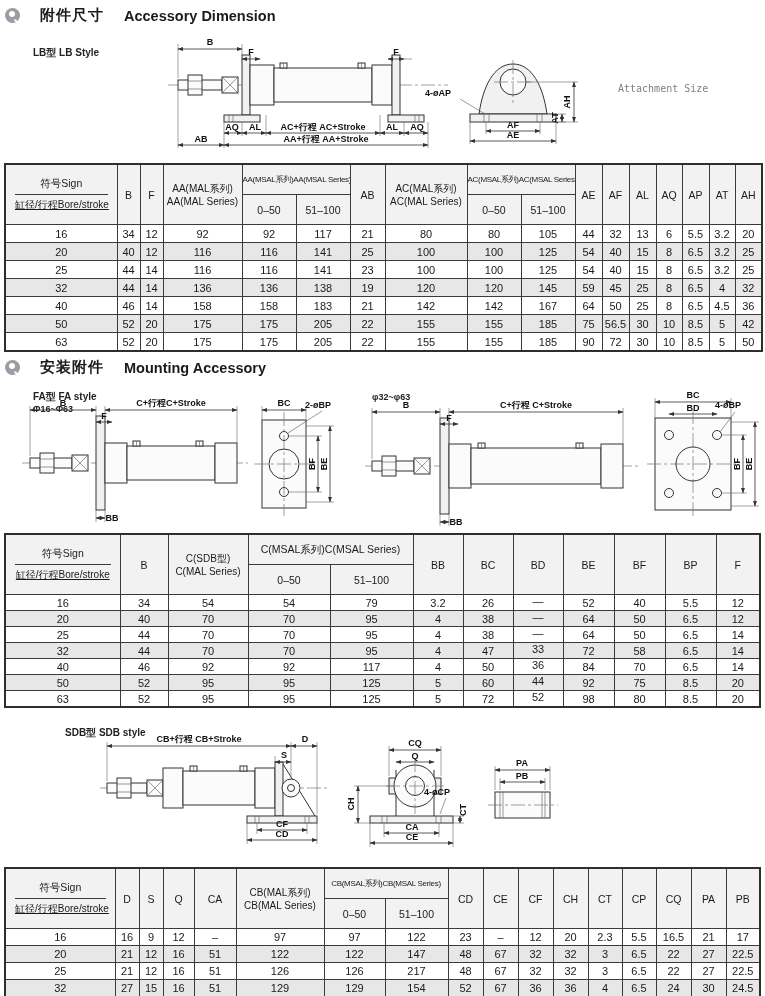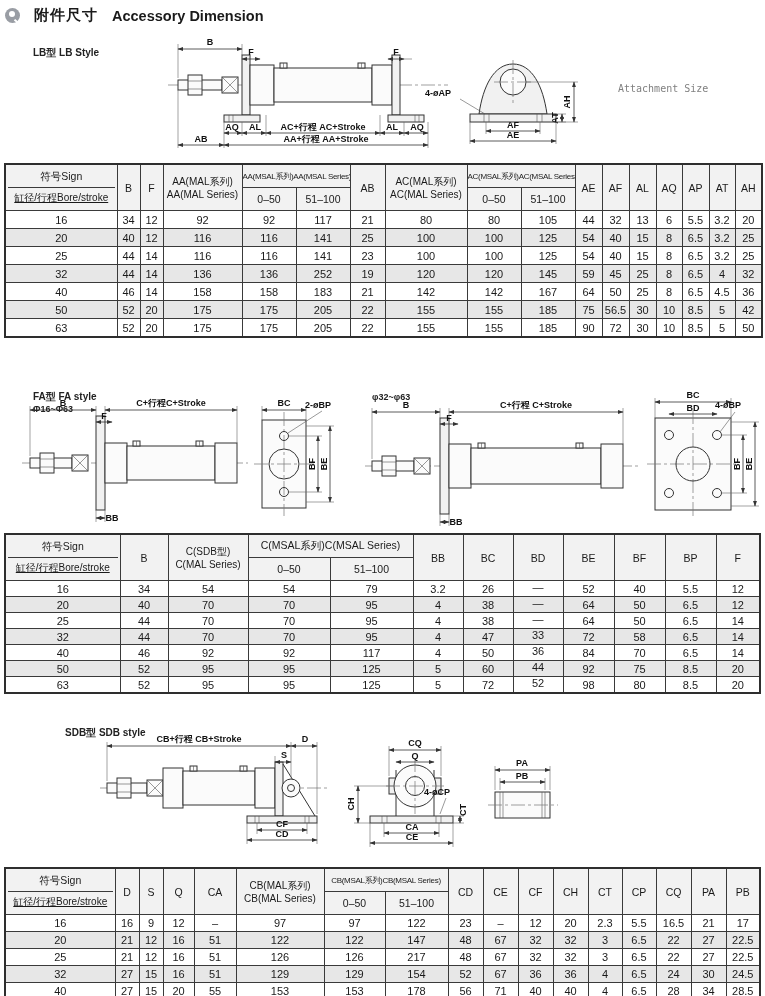--- a/index.html
+++ b/index.html
@@ -1,35 +1,35 @@
 <!DOCTYPE html>
 <html><head>
 <meta charset="utf-8">
 <style>
   html,body { margin:0; padding:0; background:#fff; }
   body { font-family:"Liberation Sans", sans-serif; color:#1a1a1a; }
   .page { position:relative; width:765px; height:996px; background:#ffffff; overflow:hidden; }
 
   
-  .sec-header { position:absolute; left:5px; display:flex; align-items:center; gap:14px; }
+  .sec-header { position:absolute; left:5px; display:flex; align-items:center; gap:20px; }
   .logo { width:15px; height:15px; border-radius:50%; background:#999da4; position:relative; flex:0 0 auto; }
   .logo::after { content:""; position:absolute; left:4px; top:3px; width:6px; height:6px; border-radius:50%; background:#fff; }
   .logo::before { content:""; position:absolute; right:2px; bottom:1px; width:4px; height:2px; background:#fff; transform:rotate(40deg); }
   .sec-title-zh { font-size:15px; font-weight:bold; letter-spacing:1px; }
   .sec-title-en { font-size:14.5px; font-weight:bold; }
 
   
   table { border-collapse:collapse; table-layout:fixed; width:757px; border:2px solid #2e2e2e; }
   th, td { border:1px solid #3a3a3a; text-align:center; vertical-align:middle; padding:0; overflow:hidden; white-space:nowrap; }
   thead th { background:#f2f2f2; font-weight:normal; font-size:10.5px; height:20px; }
   tbody td { font-size:11px; height:17px; background:#fff; }
   tbody tr:nth-child(even) td { background:#e7e7e7; }
   .t2 tbody td { height:15px; }
   .t3 tbody td { height:16px; }
-  th.sign-cell { padding:2px;margin-top:32px; }
+  th.sign-cell { padding:9px;margin-top:32px; }
   .sign-top { border-bottom:1px solid #3a3a3a; font-size:10.5px; line-height:19px; height:20px; }
   .sign-bottom { font-size:10px; line-height:20px; height:20px;text-decoration:underline; }
   .two-line div { font-size:10px; line-height:1.3; }
   th.msal { font-size:8px; letter-spacing:-0.3px; }
   .t2 tbody td:nth-child(8) { vertical-align:top; line-height:12px; }
 
   .tbl { position:absolute; left:4px; }
 
   
   svg { position:absolute; left:0; }
@@ -268,21 +268,21 @@
           <td>6.5</td>
           <td>3.2</td>
           <td>25</td>
         </tr>
         <tr>
           <td>32</td>
           <td>44</td>
           <td>14</td>
           <td>136</td>
           <td>136</td>
-          <td>252</td>
+          <td>138</td>
           <td>19</td>
           <td>120</td>
           <td>120</td>
           <td>145</td>
           <td>59</td>
           <td>45</td>
           <td>25</td>
           <td>8</td>
           <td>6.5</td>
           <td>4</td>
@@ -341,20 +341,25 @@
           <td>72</td>
           <td>30</td>
           <td>10</td>
           <td>8.5</td>
           <td>5</td>
           <td>50</td>
         </tr>
       </tbody>
   </table>
 
+  <div class="sec-header" style="top:358px;">
+    <span class="logo"></span>
+    <span class="sec-title-zh">安装附件</span>
+    <span class="sec-title-en">Mounting Accessory</span>
+  </div>
 
   <svg style="top:388px;" width="765" height="142" viewBox="0 0 765 142">
     <defs>
       <marker id="ar2" viewBox="0 0 10 10" refX="9" refY="5" markerWidth="7" markerHeight="7" orient="auto-start-reverse">
         <path d="M0,1.5 L10,5 L0,8.5 z" fill="#333"></path>
       </marker>
     </defs>
     <text class="slab" x="33" y="12">FA型 FA style</text>
     <text class="rng" x="33" y="24">Φ16~Φ63</text>
 

